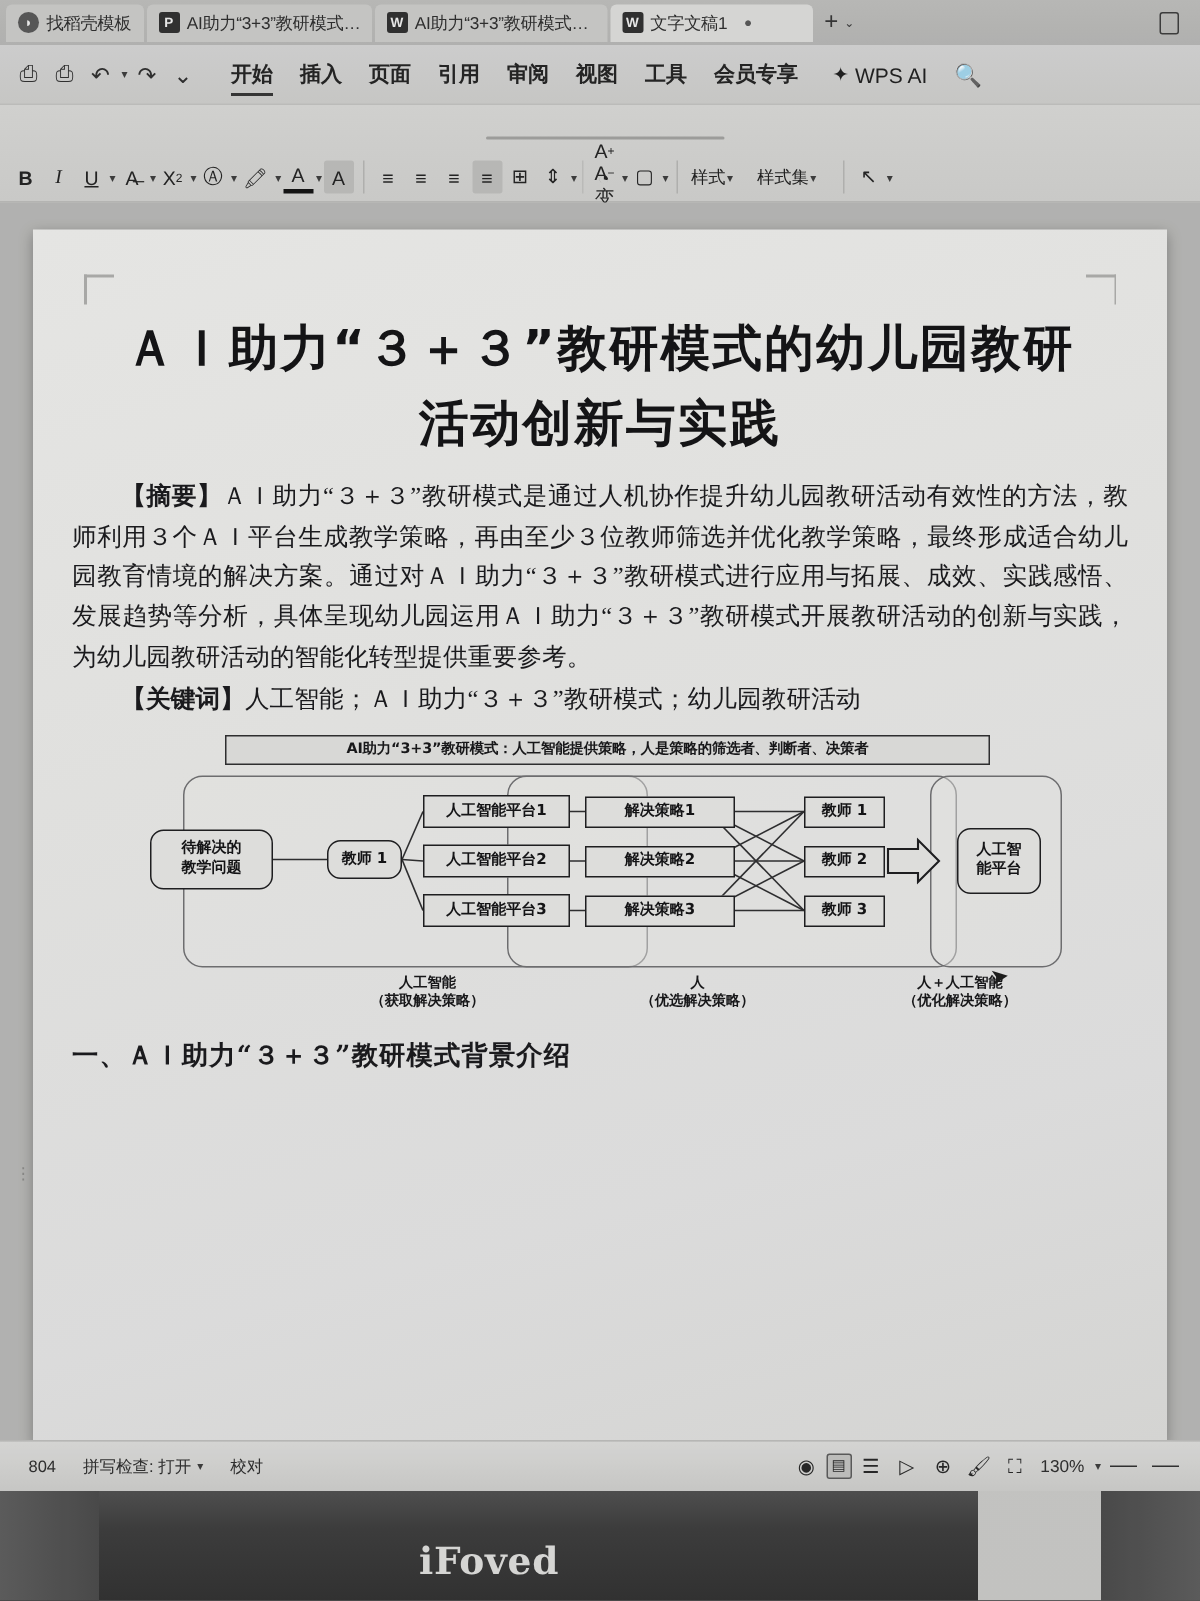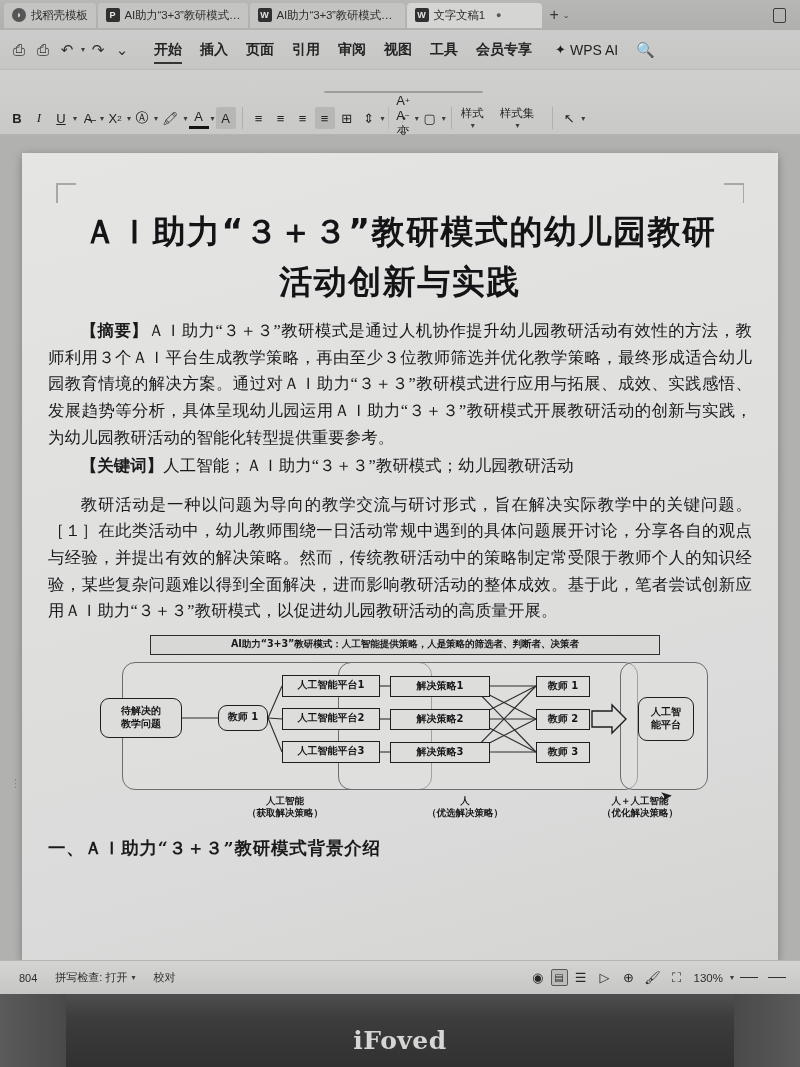--- a/index.html
+++ b/index.html
@@ -85,21 +85,21 @@
     min-width:20px; height:22px; padding:0 3px; display:flex; align-items:center; justify-content:center;
     font-size:13px; color:#202020; margin:0 1px;
   }
   .btn.bold { font-weight:bold; }
   .btn.ital { font-style:italic; font-family:"Liberation Serif", serif; }
   .btn.und { text-decoration:underline; }
   .btn.hl { background:#b9b9b7; border-radius:2px; }
   .cv { font-size:8px; color:#3a3a3a; margin-left:1px; }
   .sep { width:1px; height:22px; background:#b0b0ae; margin:0 5px; }
   .sep2 { width:1px; height:22px; background:#bcbcba; margin:0 3px; }
-  .lblbtn { display:flex; flex-direction:column; align-items:center; font-size:11.5px; color:#1d1d1d; padding:0 4px; }
+  .lblbtn { display:flex; flex-direction:row; align-items:center; font-size:11.5px; color:#1d1d1d; padding:0 4px; }
   .sup { font-size:13px; }
   .sup sup { font-size:8px; }
 
   
   .docarea {
     position:absolute; left:0; top:135px; width:800px; height:825px;
     background:#b3b3b1;
     overflow:hidden;
   }
   .page {
@@ -185,21 +185,21 @@
   }
   .sb-item { padding:0 9px; display:flex; align-items:center; gap:3px; }
   .sb-right { margin-left:auto; display:flex; align-items:center; gap:2px; }
   .sb-ico { width:22px; height:20px; display:flex; align-items:center; justify-content:center; font-size:13px; color:#242424; }
   .sb-ico.boxed { border:1.3px solid #585858; border-radius:2px; background:#bebebc; width:17px; height:17px; font-size:10px; }
   .zoomv { font-size:11.5px; padding:0 4px; }
   .zoomline { width:18px; height:1.6px; background:#2e2e2e; margin:0 4px; }
 
   
   .bottomframe {
-    position:absolute; left:0; top:994px; width:800px; height:73px;
+    position:absolute; left:0; top:994px; width:652px; height:73px;
     background: linear-gradient(180deg,#4c4c4c 0%, #3a3a3a 35%, #2f2f2f 100%);
     display:flex; align-items:center; justify-content:center;
   }
   .watermark {
     font-size:25px; font-weight:bold; color:#d8d8d6; letter-spacing:0.5px;
     font-family:"DejaVu Serif","Liberation Serif",serif;
     margin-top:20px;
   }
   .screen-edge-l { position:absolute; left:0; top:994px; width:66px; height:73px;
     background: linear-gradient(90deg,#5a5a5a,#474747); }
@@ -356,21 +356,20 @@
 
       <div class="doc-title">
         <div>ＡＩ助力“３＋３”教研模式的幼儿园教研</div>
         <div>活动创新与实践</div>
       </div>
 
       <p class="para indent"><b>【摘要】</b><span>ＡＩ助力“３＋３”教研模式是通过人机协作提升幼儿园教研活动有效性的方法，教师利用３个ＡＩ平台生成教学策略，再由至少３位教师筛选并优化教学策略，最终形成适合幼儿园教育情境的解决方案。通过对ＡＩ助力“３＋３”教研模式进行应用与拓展、成效、实践感悟、发展趋势等分析，具体呈现幼儿园运用ＡＩ助力“３＋３”教研模式开展教研活动的创新与实践，为幼儿园教研活动的智能化转型提供重要参考。</span></p>
 
       <p class="para indent" style="margin-top:2px"><b>【关键词】</b><span>人工智能；ＡＩ助力“３＋３”教研模式；幼儿园教研活动</span></p>
 
-      <p class="para indent" style="margin-top:12px">教研活动是一种以问题为导向的教学交流与研讨形式，旨在解决实际教学中的关键问题。［１］在此类活动中，幼儿教师围绕一日活动常规中遇到的具体问题展开讨论，分享各自的观点与经验，并提出有效的解决策略。然而，传统教研活动中的策略制定常受限于教师个人的知识经验，某些复杂问题难以得到全面解决，进而影响教研活动的整体成效。基于此，笔者尝试创新应用ＡＩ助力“３＋３”教研模式，以促进幼儿园教研活动的高质量开展。</p>
 
       <div class="diagram">
         <div class="dcaption">AI助力“3+3”教研模式：人工智能提供策略，人是策略的筛选者、判断者、决策者</div>
 
         <div class="grp g1"></div>
         <div class="grp g2"></div>
         <div class="grp g3"></div>
 
         <svg class="links">
           <g stroke="#2b2b2d" stroke-width="1.1" fill="none">

